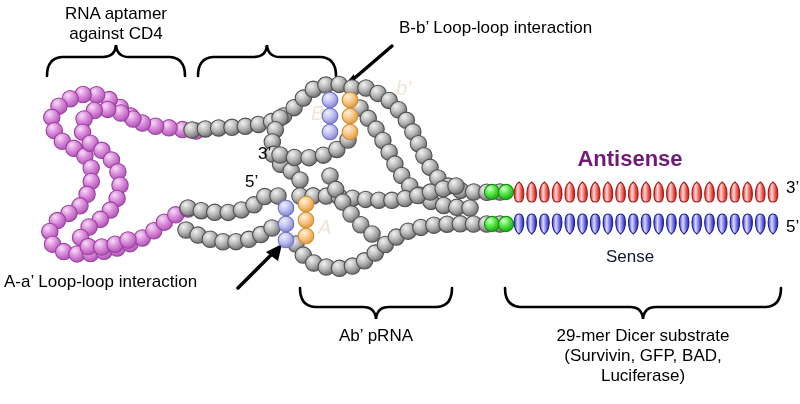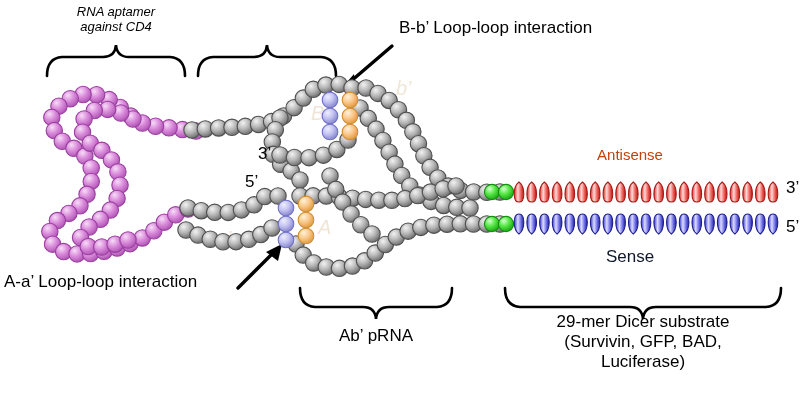--- a/index.html
+++ b/index.html
@@ -307,35 +307,35 @@
         <path d="M696.8,234 C703.1999999999999,229 703.1999999999999,214 696.8,214 C690.4,214 690.4,229 696.8,234 Z" fill="url(#gBlu)" stroke="#1e1e8c" stroke-width="1.1"></path>
         <path d="M709.5,234 C715.9,229 715.9,214 709.5,214 C703.1,214 703.1,229 709.5,234 Z" fill="url(#gBlu)" stroke="#1e1e8c" stroke-width="1.1"></path>
         <path d="M722.2,234 C728.6,229 728.6,214 722.2,214 C715.8000000000001,214 715.8000000000001,229 722.2,234 Z" fill="url(#gBlu)" stroke="#1e1e8c" stroke-width="1.1"></path>
         <path d="M734.9,234 C741.3,229 741.3,214 734.9,214 C728.5,214 728.5,229 734.9,234 Z" fill="url(#gBlu)" stroke="#1e1e8c" stroke-width="1.1"></path>
         <path d="M747.6,234 C754,229 754,214 747.6,214 C741.2,214 741.2,229 747.6,234 Z" fill="url(#gBlu)" stroke="#1e1e8c" stroke-width="1.1"></path>
         <path d="M760.3,234 C766.6999999999999,229 766.6999999999999,214 760.3,214 C753.9,214 753.9,229 760.3,234 Z" fill="url(#gBlu)" stroke="#1e1e8c" stroke-width="1.1"></path>
         <path d="M773,234 C779.4,229 779.4,214 773,214 C766.6,214 766.6,229 773,234 Z" fill="url(#gBlu)" stroke="#1e1e8c" stroke-width="1.1"></path>
       </g>
   </svg>
 
-  <div class="lbl ctr" style="left:116px;top:4px;font-size:13px;font-style:italic;">RNA aptamer
+  <div class="lbl ctr" style="left:116px;top:4px;font-size:17px;">RNA aptamer
 against CD4</div>
 
 
   <div class="lbl" style="left:4px;top:272px;font-size:17px;">A-a’ Loop-loop interaction</div>
 
   <div class="lbl" style="left:399px;top:18px;font-size:17px;">B-b’ Loop-loop interaction</div>
 
   <div class="lbl ctr" style="left:376px;top:326px;font-size:17px;">Ab’ pRNA</div>
 
-  <div class="lbl ctr" style="left:643px;top:312px;font-size:17px;">29-mer Dicer substrate
+  <div class="lbl ctr" style="left:643px;top:326px;font-size:17px;">29-mer Dicer substrate
 (Survivin, GFP, BAD,
 Luciferase)</div>
 
-  <div class="lbl ctr" style="left:630px;top:146px;font-size:15px;color:#c2410c;">Antisense</div>
+  <div class="lbl ctr" style="left:630px;top:146px;font-size:22px;color:#701a75;font-weight:bold;">Antisense</div>
 
   <div class="lbl ctr" style="left:630px;top:247px;font-size:17px;color:#0f172a;">Sense</div>
 
   <div class="lbl" style="left:786px;top:178px;font-size:17px;">3’</div>
 
   <div class="lbl" style="left:786px;top:217px;font-size:17px;">5’</div>
 
   <div class="lbl" style="left:258px;top:144px;font-size:17px;">3’</div>
 
   <div class="lbl" style="left:245px;top:172px;font-size:17px;">5’</div>

